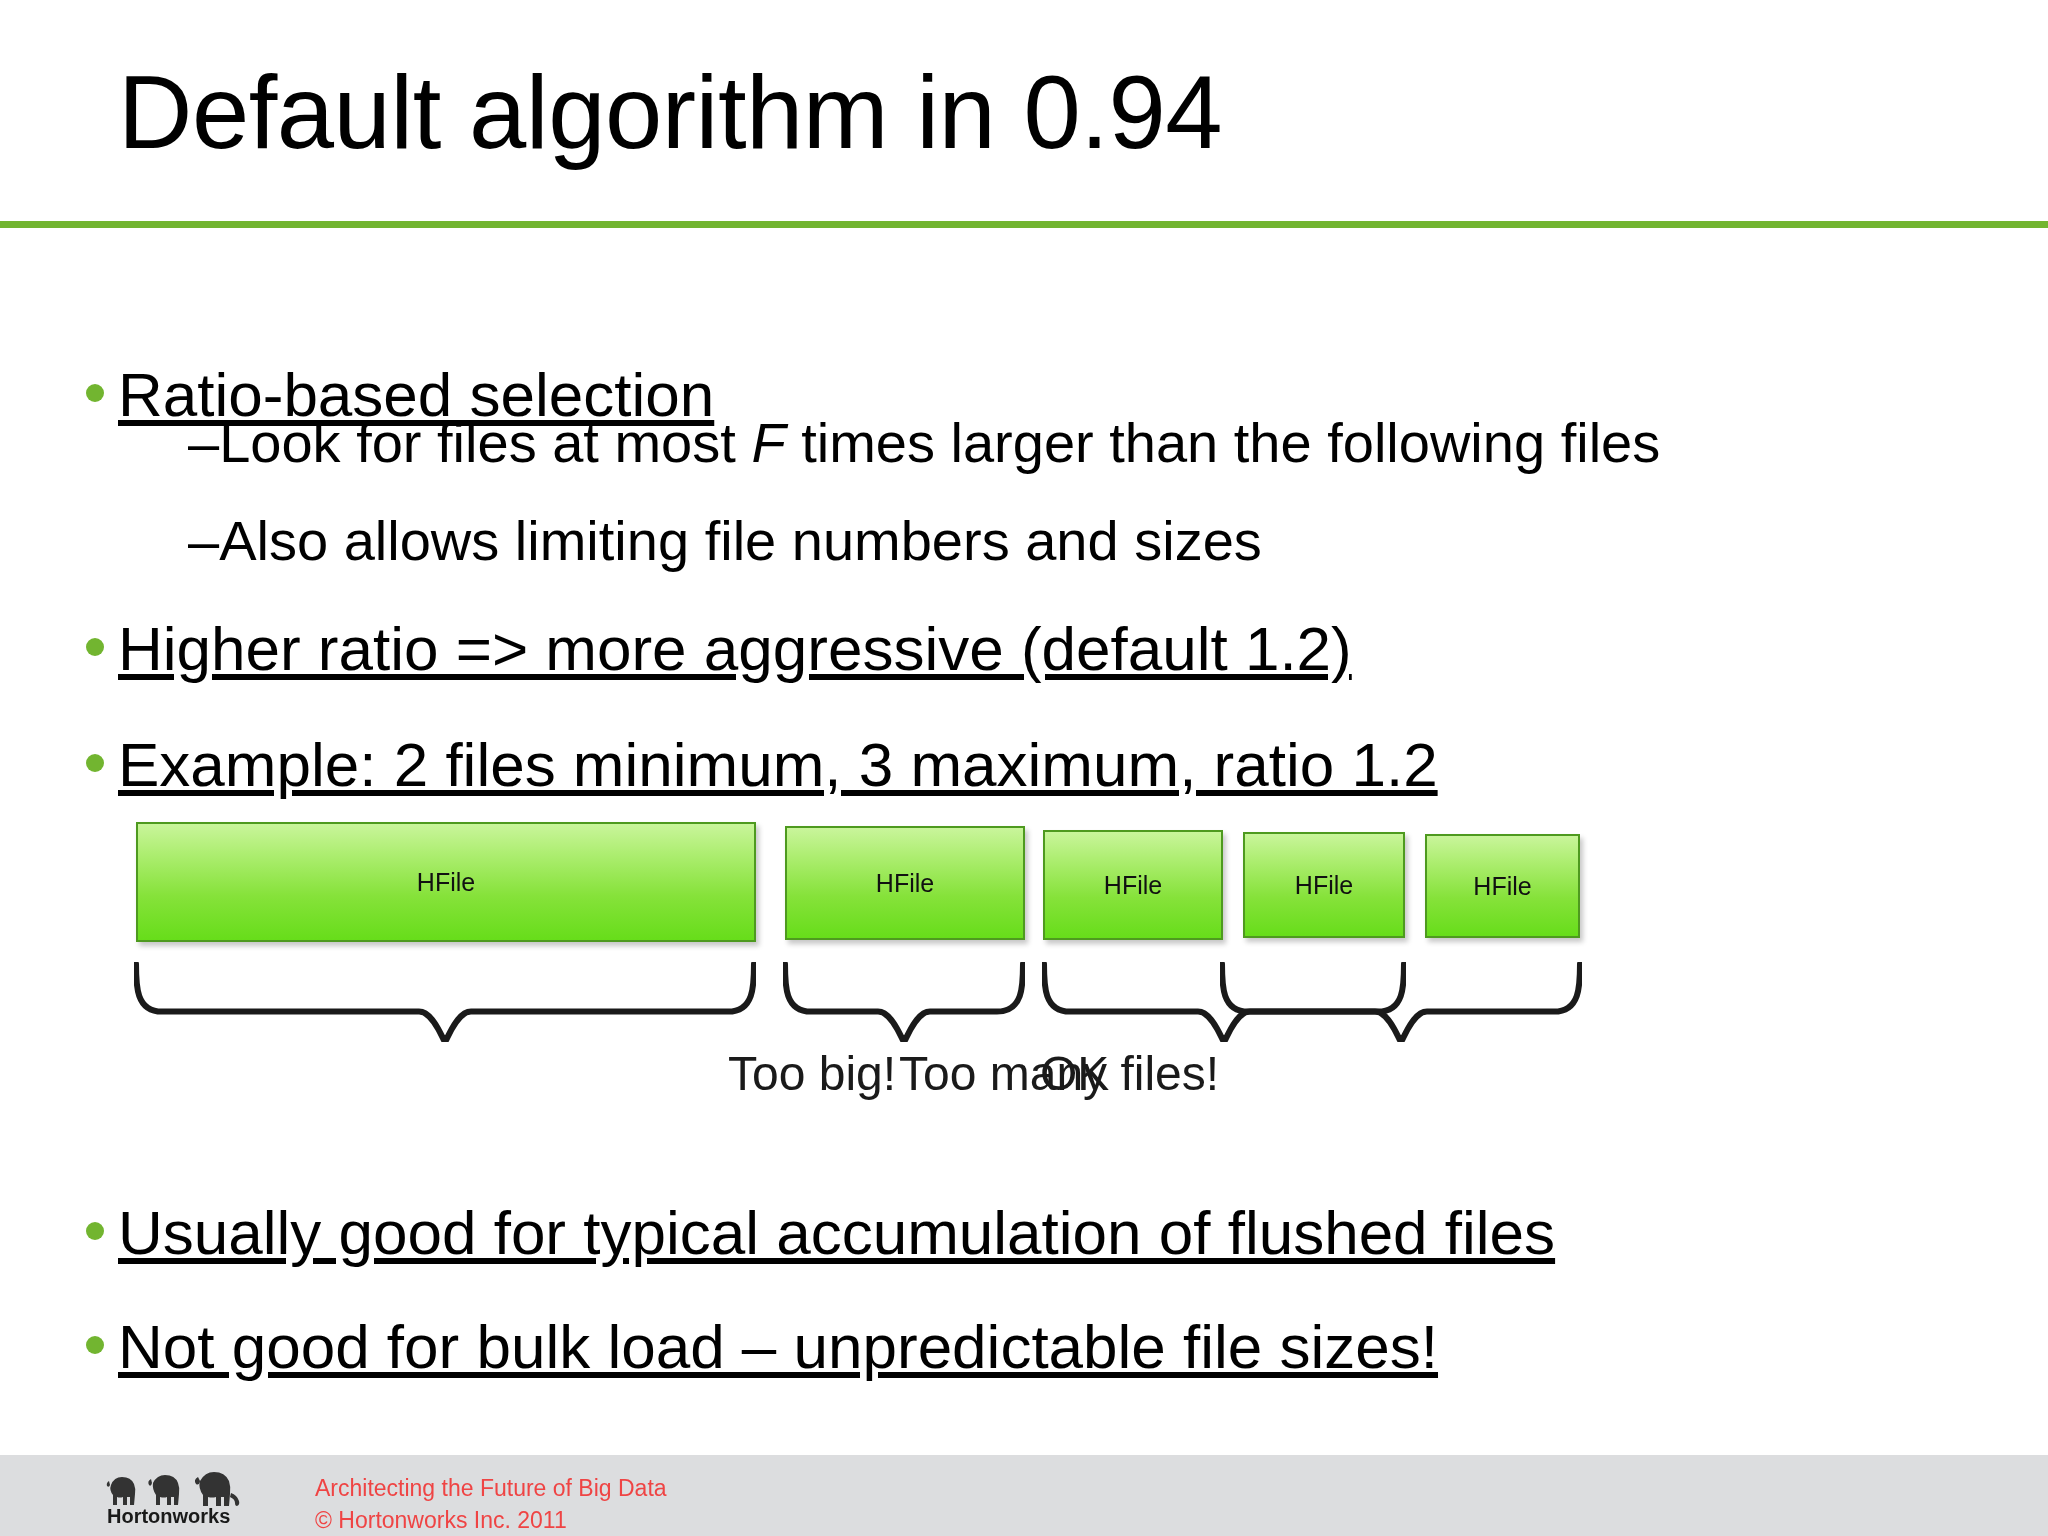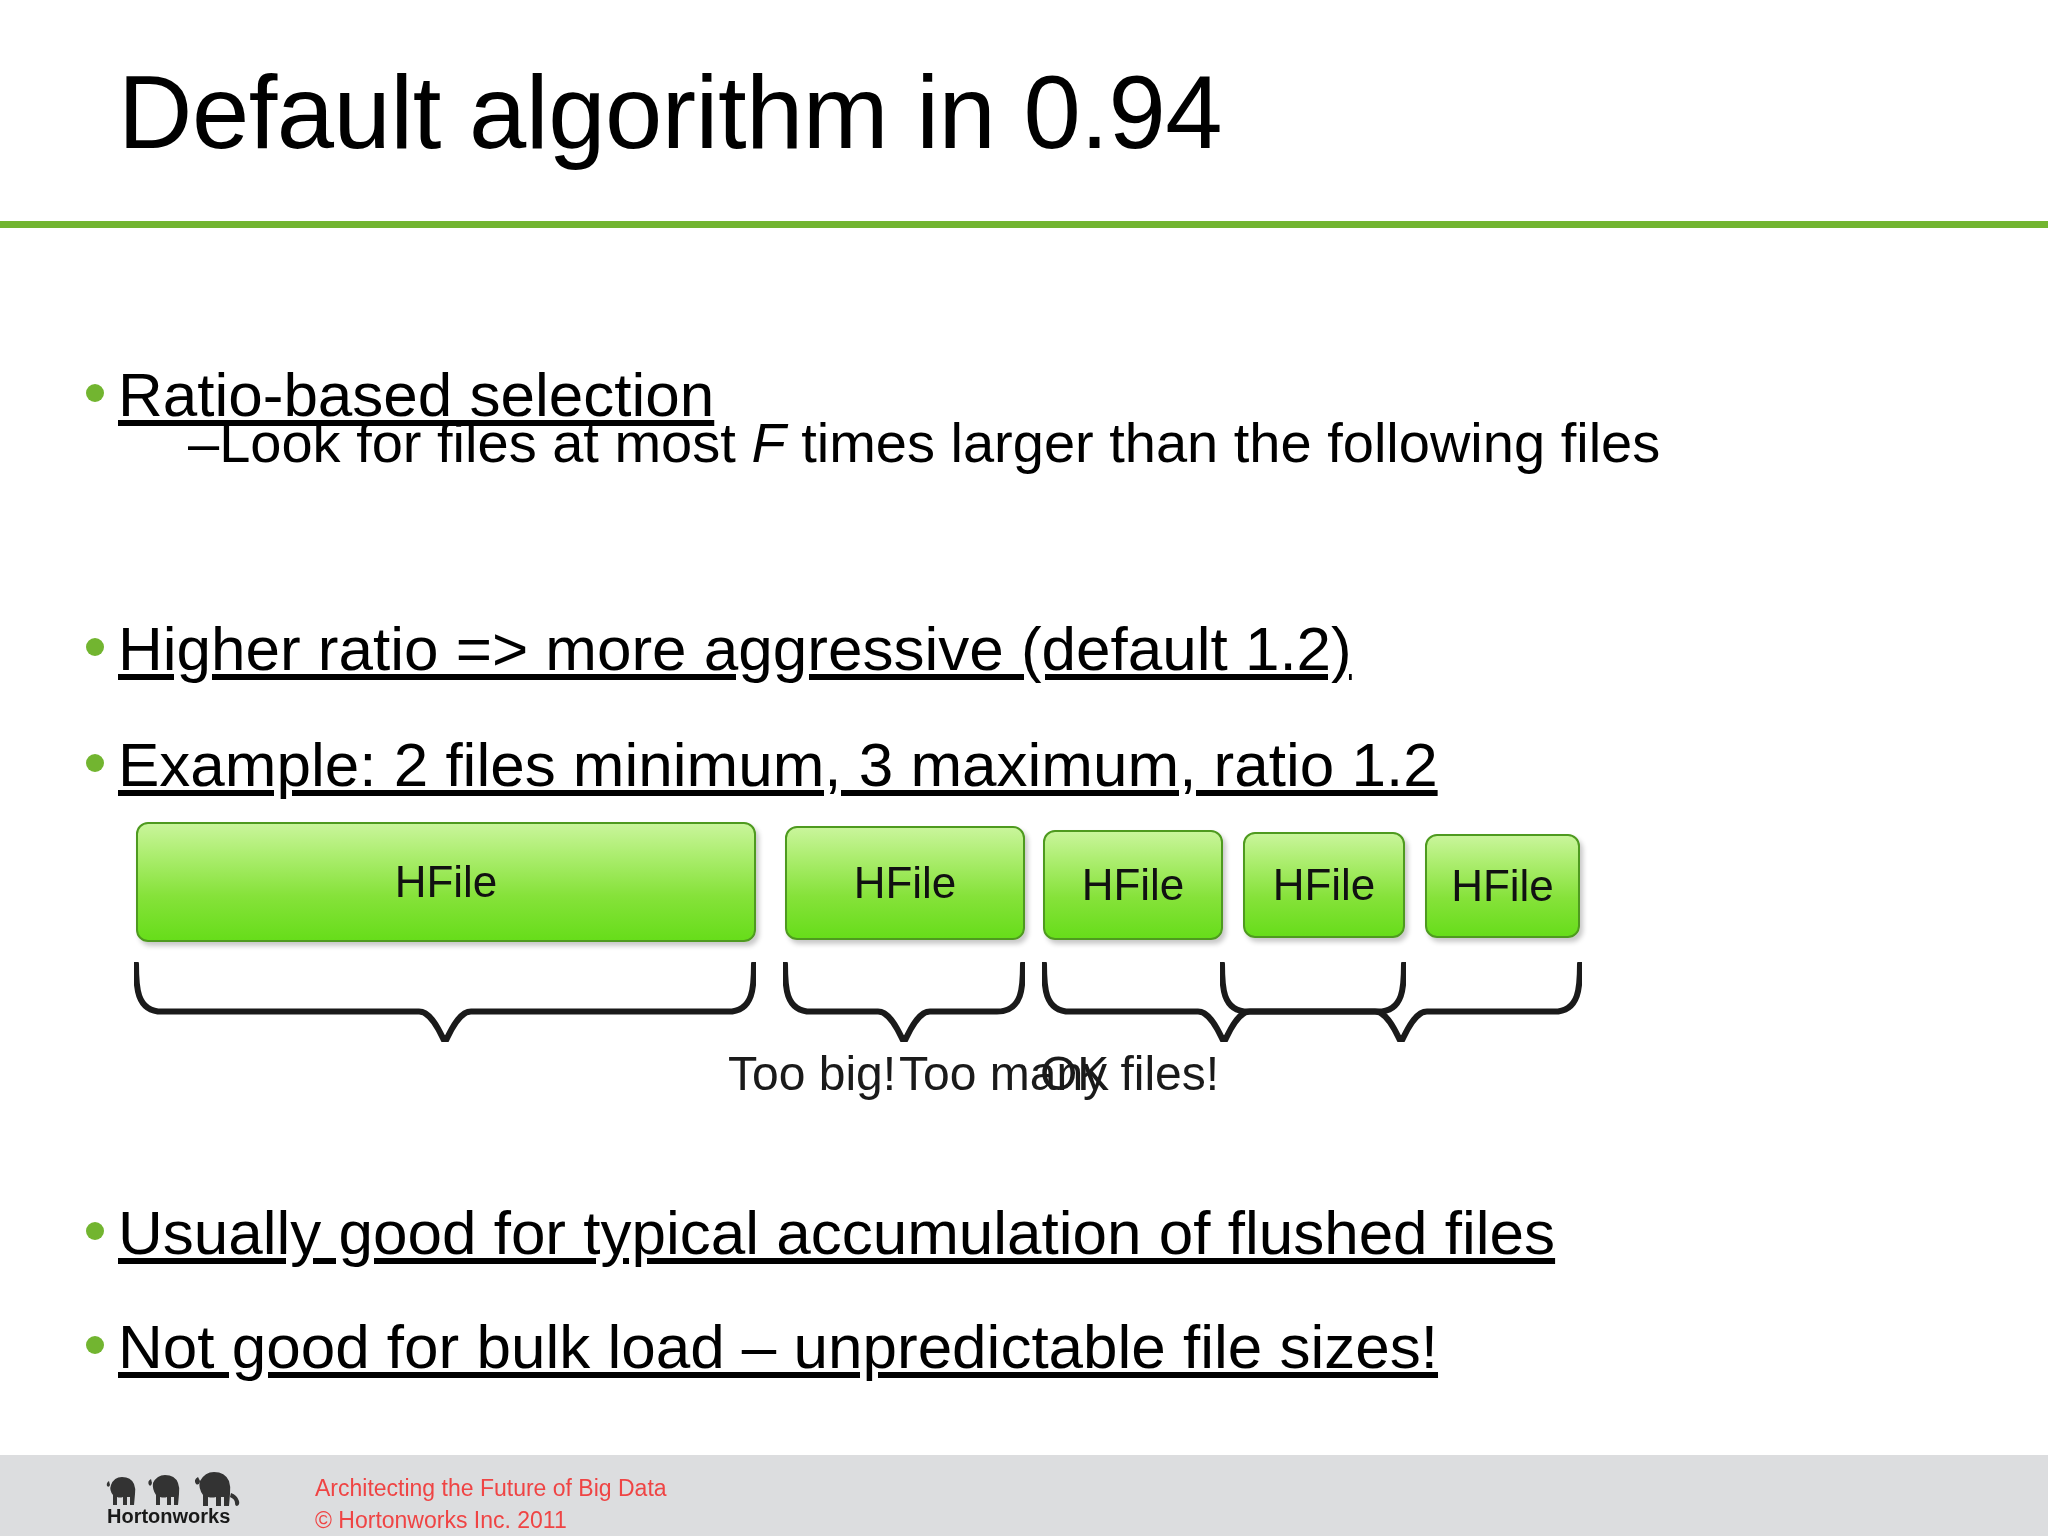--- a/index.html
+++ b/index.html
@@ -82,27 +82,27 @@
     left: 0;
     top: 0;
     width: 2048px;
     height: 1536px;
     pointer-events: none;
   }
   .hfile {
     position: absolute;
     box-sizing: border-box;
     border: 2px solid #4E9A1F;
-    border-radius: 12px;
+    border-radius: 0;
     background: linear-gradient(to bottom, #C9F59B 0%, #AEEE72 25%, #86E23A 62%, #67DD1A 100%);
     box-shadow: 3px 4px 5px rgba(0,0,0,0.22);
     display: flex;
     align-items: center;
     justify-content: center;
-    font-size: 44px;
+    font-size: 25px;
     color: #111111;
     font-family: "Liberation Sans", sans-serif;
     pointer-events: auto;
   }
 
   .brace {
     position: absolute;
     pointer-events: auto;
   }
   .brace svg { display: block; }
@@ -150,20 +150,21 @@
   <div id="title-rule"></div>
 
   <div class="bullet-l1" style="top:360px;">
     <span class="dot"></span><span class="txt">Ratio-based selection</span>
   </div>
 
   <div class="bullet-l2" style="top:412px;">
     <span>–Look for files at most </span><em>F</em><span> times larger than the following files</span>
   </div>
 
+  <div class="bullet-l2" style="top:510px;">–Also allows limiting file numbers and sizes</div>
 
   <div class="bullet-l1" style="top:614px;">
     <span class="dot"></span><span class="txt">Higher ratio =&gt; more aggressive (default 1.2)</span>
   </div>
 
   <div class="bullet-l1" style="top:730px;">
     <span class="dot"></span><span class="txt">Example: 2 files minimum, 3 maximum, ratio 1.2</span>
   </div>
 
   <div id="diagram">

